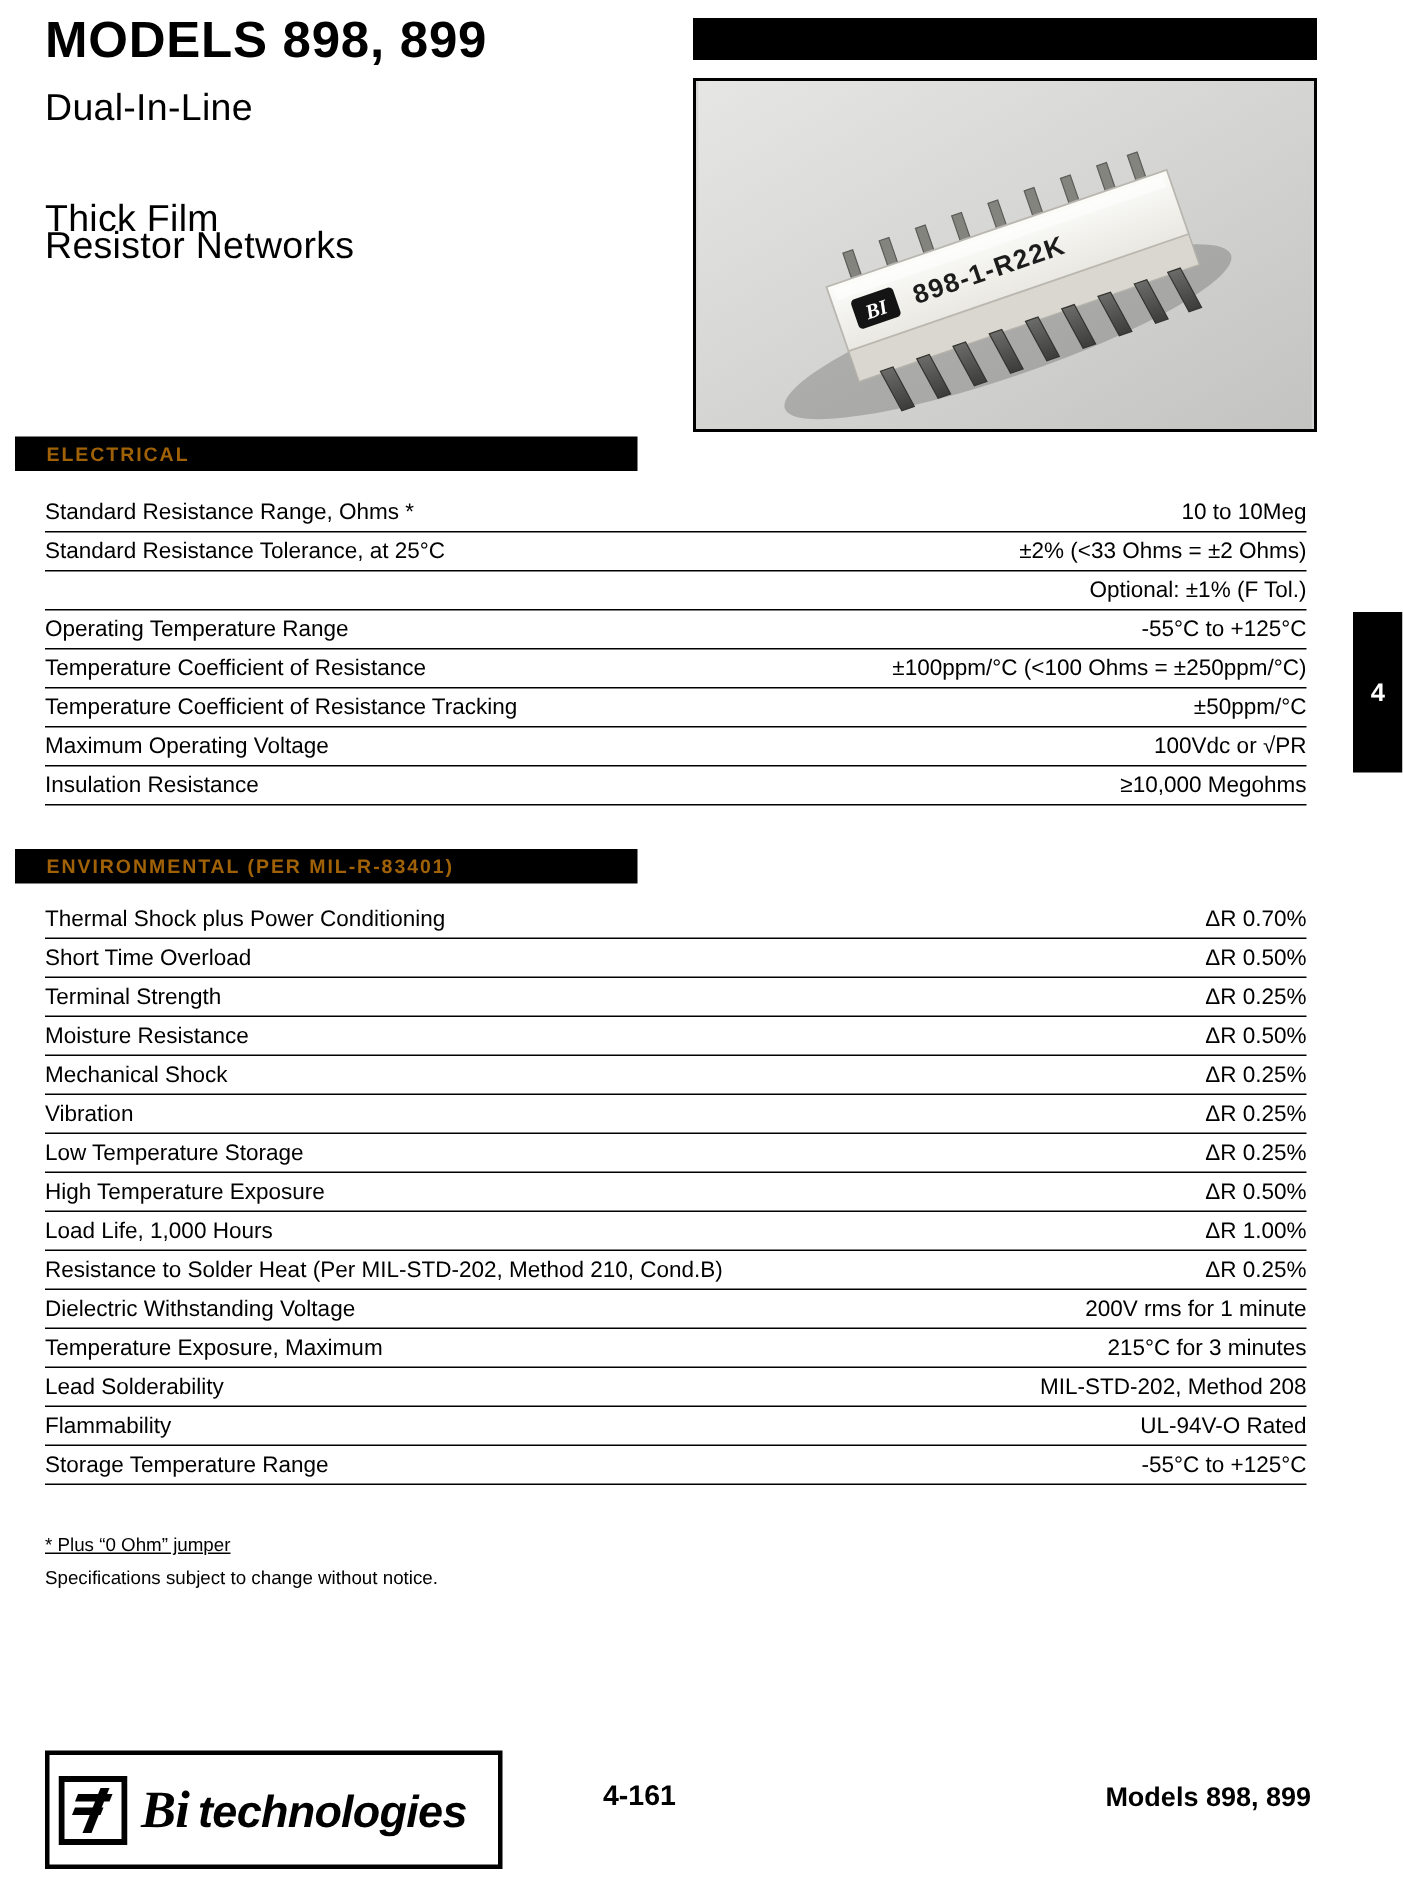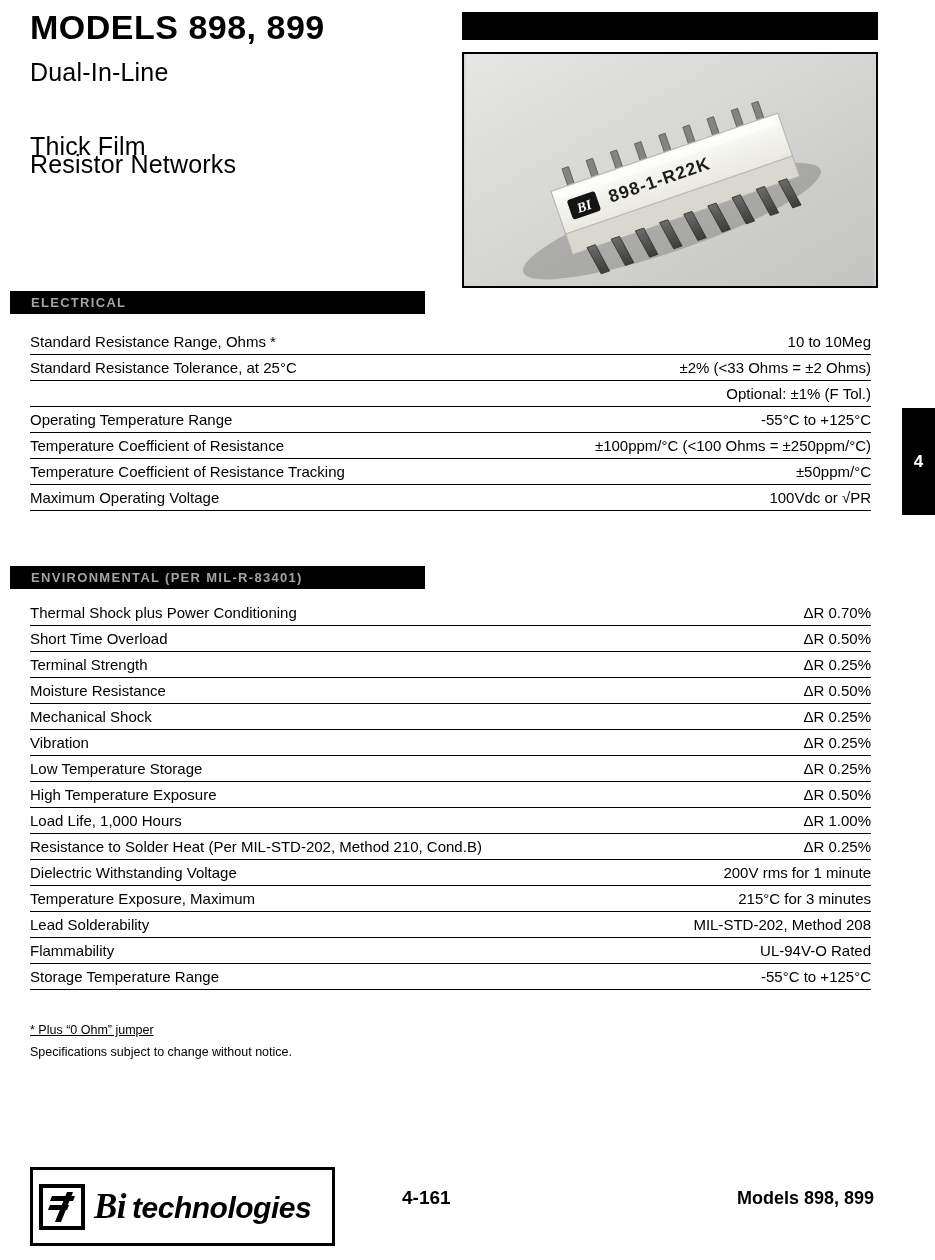--- a/index.html
+++ b/index.html
@@ -30,21 +30,21 @@
   }
   .photo-box {
     position:absolute; left:462px; top:52px; width:416px; height:236px;
     border:2px solid #000; background:#d5d5d3;
   }
   .photo-box svg { display:block; width:100%; height:100%; }
 
   
   .section-bar {
     position:absolute; left:10px; width:415px; height:23px;
-    background:#000; color:#a3a3a3;
+    background:#000; color:#a16207;
     font-size:13px; font-weight:bold; letter-spacing:1.3px;
     line-height:23px; padding-left:21px;
   }
   #electrical-bar { top:291px; }
   #environmental-bar { top:566px; }
 
   
   .spec-table { position:absolute; left:30px; width:841px; }
   #electrical-rows { top:329px; }
   #environmental-rows { top:600px; }
@@ -175,20 +175,24 @@
         <span class="spec-value">±100ppm/°C (&lt;100 Ohms = ±250ppm/°C)</span>
       </div>
       <div class="spec-row">
         <span class="spec-label">Temperature Coefficient of Resistance Tracking</span>
         <span class="spec-value">±50ppm/°C</span>
       </div>
       <div class="spec-row">
         <span class="spec-label">Maximum Operating Voltage</span>
         <span class="spec-value">100Vdc or √PR</span>
       </div>
+      <div class="spec-row">
+        <span class="spec-label">Insulation Resistance</span>
+        <span class="spec-value">≥10,000 Megohms</span>
+      </div>
     </div>
 
   <div class="side-tab">4</div>
 
   <div class="section-bar" id="environmental-bar">ENVIRONMENTAL (PER MIL-R-83401)</div>
   <div class="spec-table" id="environmental-rows">
       <div class="spec-row">
         <span class="spec-label">Thermal Shock plus Power Conditioning</span>
         <span class="spec-value">ΔR 0.70%</span>
       </div>

